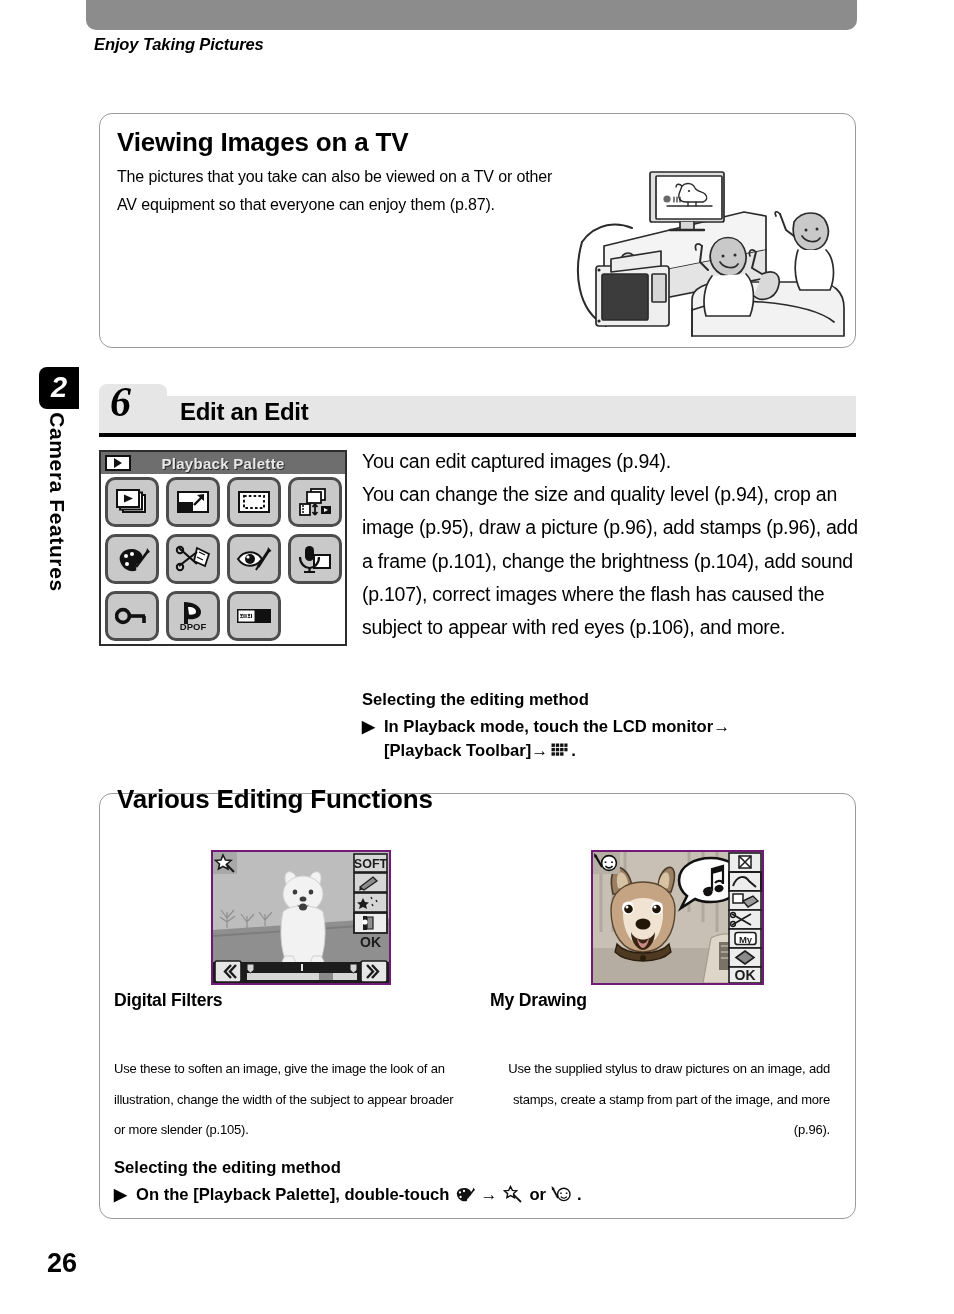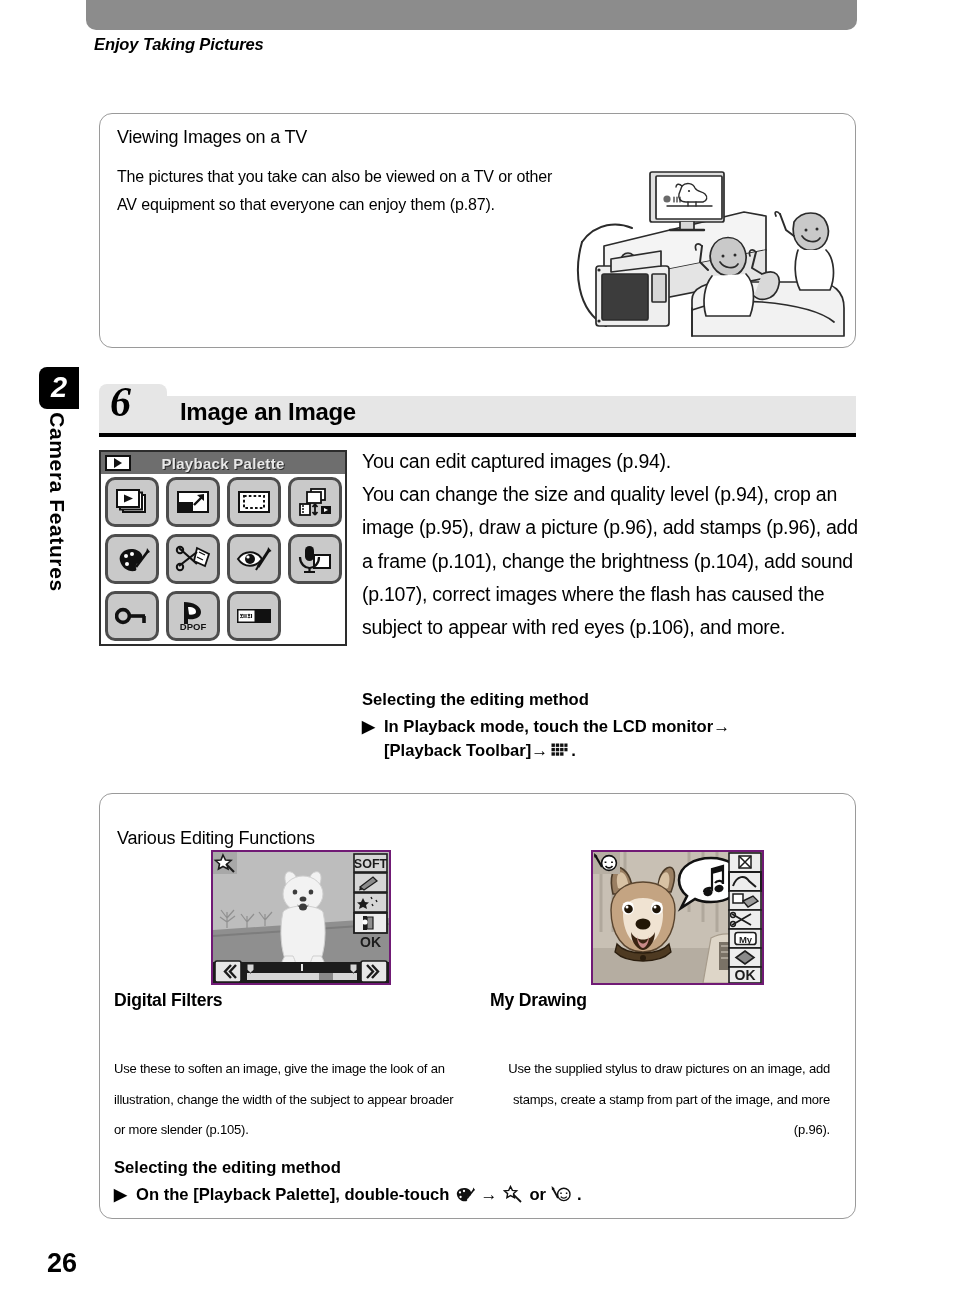--- a/index.html
+++ b/index.html
@@ -55,21 +55,21 @@
     border:1.6px solid #9a9a9a;
     border-radius:13px;
     background:#fff;
     box-sizing:border-box;
   }
   #panel-tv{left:99px;top:113px;width:757px;height:235px;}
   #panel-various{left:99px;top:793px;width:757px;height:426px;}
 
   .panel-title{
     position:absolute;
-    font-size:18px;font-weight:normal;
+    font-size:26px;font-weight:bold;
     letter-spacing:-0.2px;
     text-align:center;
   }
   .panel-body{
     position:absolute;
     font-size:16px;
     line-height:27.5px;
     letter-spacing:-0.15px;
   }
 
@@ -276,21 +276,21 @@
     <path d="M190 102 C186 98 182 100 184 106"></path>
     <path d="M196 124 C210 118 216 126 212 138 C208 150 194 152 188 146" fill="#d9d9d9"></path>
   </g>
 </svg>
 </div>
 
 <div id="sec-tab"></div>
 <div id="sec-band"></div>
 <div id="sec-rule"></div>
 <div id="sec-num">6</div>
-<div id="sec-title">Image an Image</div>
+<div id="sec-title">Edit an Edit</div>
 
 <div id="palette">
   <div id="palette-grid">
 
     <div class="pal-cell">
       <div class="pal-btn">
         <svg class="ico" width="34" height="26" viewBox="0 0 34 26">
           <rect x="8" y="6" width="22" height="17" fill="#fff" stroke="#111" stroke-width="2"></rect>
           <rect x="5" y="3.5" width="22" height="17" fill="#fff" stroke="#111" stroke-width="2"></rect>
           <rect x="2" y="1" width="22" height="17" fill="#fff" stroke="#111" stroke-width="2"></rect>
@@ -445,21 +445,21 @@
         <rect x="0.5" y="9.3" width="3.4" height="3.4" fill="#111"></rect>
         <rect x="4.8" y="9.3" width="3.4" height="3.4" fill="#111"></rect>
         <rect x="9.1" y="9.3" width="3.4" height="3.4" fill="#111"></rect>
       </svg>
     </span><span>.</span>
   </span>
 </div>
 
 <div class="panel" id="panel-various"></div>
 
-<div class="panel-title" style="left:117px;top:828px;">Various Editing Functions</div>
+<div class="panel-title" style="left:117px;top:784px;">Various Editing Functions</div>
 
 <div class="cam" id="cam-filters">
   <svg width="176" height="131" viewBox="0 0 176 131" xmlns="http://www.w3.org/2000/svg">
 
     <rect x="0" y="0" width="176" height="78" fill="#bdbdbd"></rect>
 
     <path d="M0 78 L176 66 L176 110 L0 110 Z" fill="#8f8f8f"></path>
     <path d="M0 84 L176 72" stroke="#7d7d7d" stroke-width="2" fill="none"></path>
 
     <g stroke="#909090" stroke-width="1.2" fill="none">

